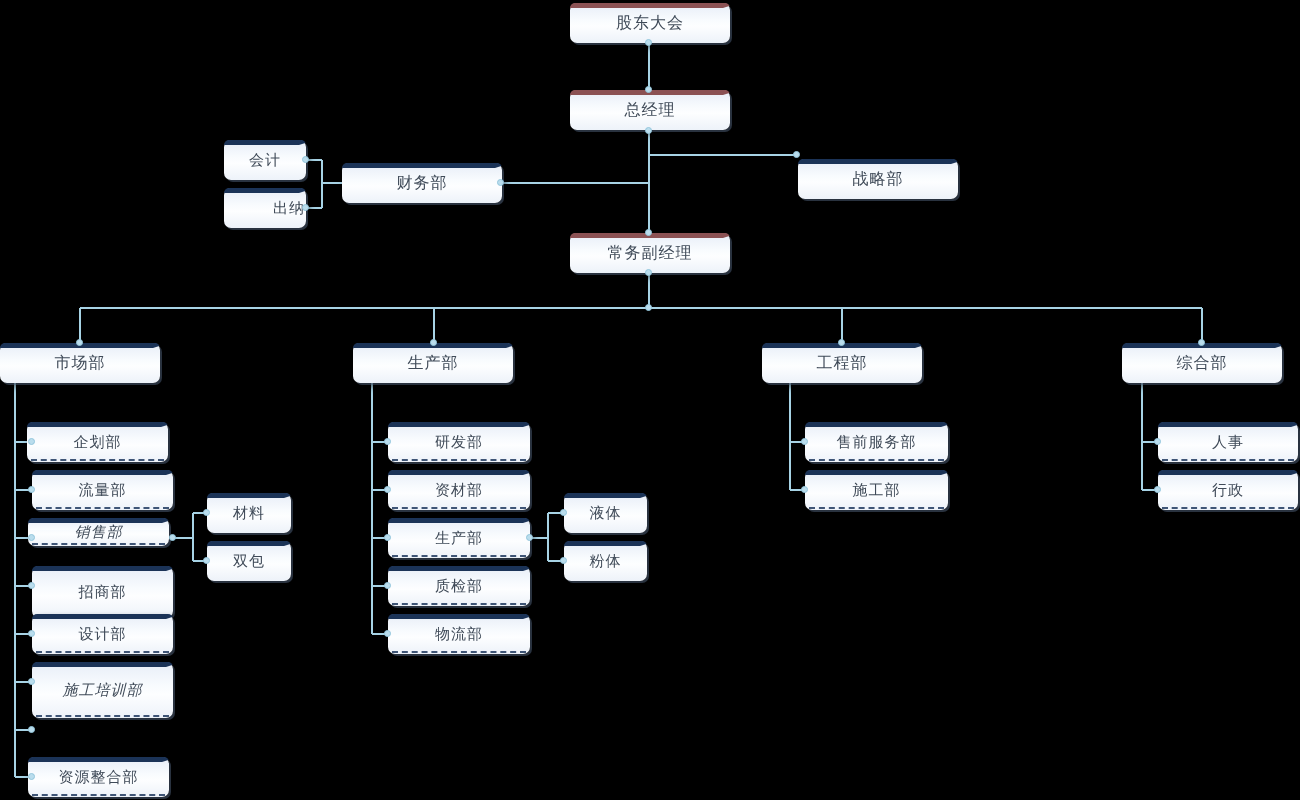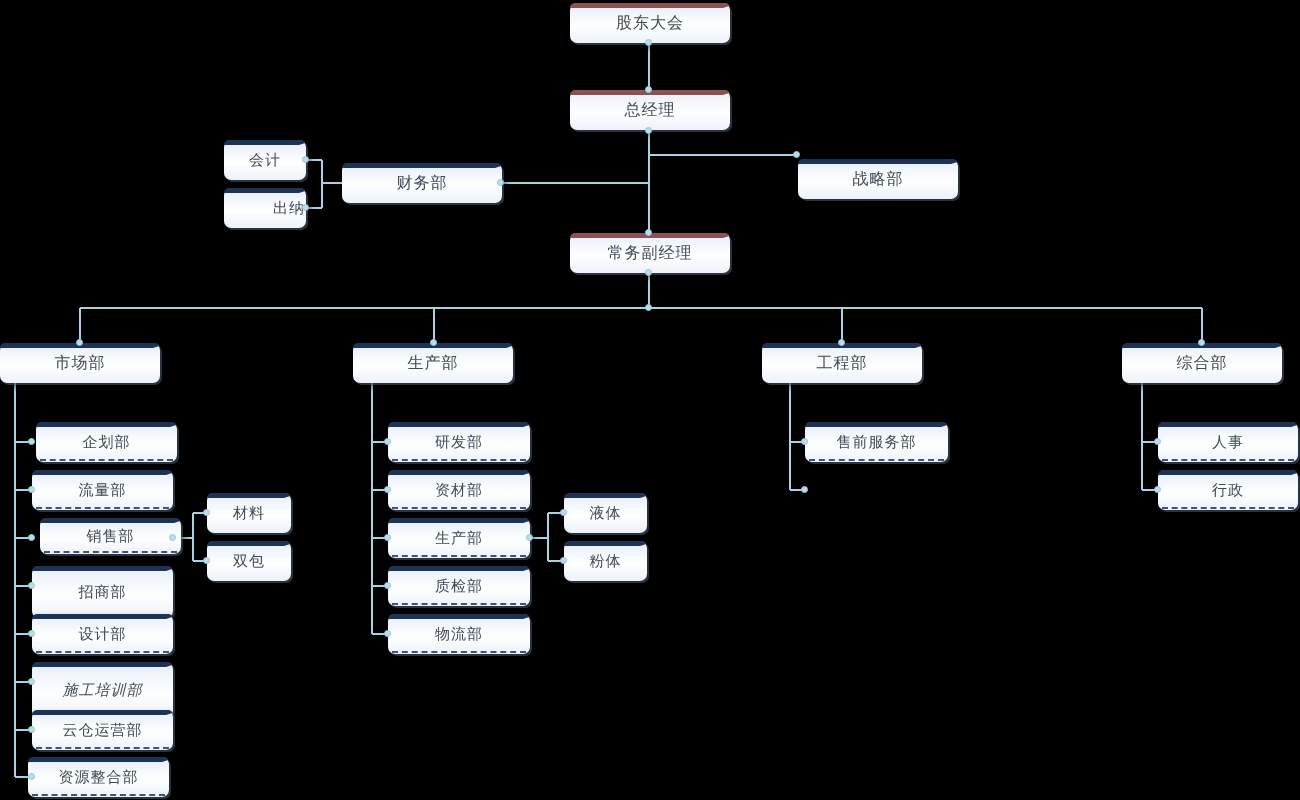--- a/index.html
+++ b/index.html
@@ -125,55 +125,50 @@
       <span class="lbl">生产部</span>
     </div>
     <div class="node navy lg" style="left: 762px; top: 343px; width: 160px; height: 40px;">
       <i class="bar"></i>
       <span class="lbl">工程部</span>
     </div>
     <div class="node navy lg" style="left: 1122px; top: 343px; width: 160px; height: 40px;">
       <i class="bar"></i>
       <span class="lbl">综合部</span>
     </div>
-    <div class="node dotted" style="left: 36px; top: 422px; width: 141px; height: 40px;">
+    <div class="node dotted" style="left: 27px; top: 422px; width: 141px; height: 40px;">
       <i class="bar"></i>
       <span class="lbl">企划部</span>
       <i class="dash"></i>
     </div>
     <div class="node dotted" style="left: 32px; top: 470px; width: 141px; height: 40px;">
       <i class="bar"></i>
       <span class="lbl">流量部</span>
       <i class="dash"></i>
     </div>
-    <div class="node dotted" style="left: 40px; top: 518px; width: 141px; height: 36px;">
+    <div class="node dotted" style="left: 28px; top: 518px; width: 141px; height: 28px; font-style: italic;">
       <i class="bar"></i>
       <span class="lbl">销售部</span>
       <i class="dash"></i>
     </div>
     <div class="node dotted" style="left: 32px; top: 566px; width: 141px; height: 52px;">
       <i class="bar"></i>
       <span class="lbl">招商部</span>
       <i class="dash"></i>
     </div>
     <div class="node dotted" style="left: 32px; top: 614px; width: 141px; height: 40px;">
       <i class="bar"></i>
       <span class="lbl">设计部</span>
       <i class="dash"></i>
     </div>
     <div class="node dotted" style="left: 32px; top: 662px; width: 141px; height: 56px; font-style: italic;">
       <i class="bar"></i>
       <span class="lbl">施工培训部</span>
       <i class="dash"></i>
     </div>
-    <div class="node dotted" style="left: 32px; top: 710px; width: 141px; height: 40px;">
-      <i class="bar"></i>
-      <span class="lbl">云仓运营部</span>
-      <i class="dash"></i>
-    </div>
     <div class="node dotted" style="left: 28px; top: 757px; width: 141px; height: 40px;">
       <i class="bar"></i>
       <span class="lbl">资源整合部</span>
       <i class="dash"></i>
     </div>
     <div class="node navy" style="left: 207px; top: 493px; width: 84px; height: 40px;">
       <i class="bar"></i>
       <span class="lbl">材料</span>
     </div>
     <div class="node navy" style="left: 207px; top: 541px; width: 84px; height: 40px;">
@@ -209,20 +204,25 @@
       <i class="bar"></i>
       <span class="lbl">液体</span>
     </div>
     <div class="node navy" style="left: 564px; top: 541px; width: 83px; height: 40px;">
       <i class="bar"></i>
       <span class="lbl">粉体</span>
     </div>
     <div class="node dotted" style="left: 805px; top: 422px; width: 143px; height: 40px;">
       <i class="bar"></i>
       <span class="lbl">售前服务部</span>
+      <i class="dash"></i>
+    </div>
+    <div class="node dotted" style="left: 805px; top: 470px; width: 143px; height: 40px;">
+      <i class="bar"></i>
+      <span class="lbl">施工部</span>
       <i class="dash"></i>
     </div>
     <div class="node dotted" style="left: 1158px; top: 422px; width: 140px; height: 40px;">
       <i class="bar"></i>
       <span class="lbl">人事</span>
       <i class="dash"></i>
     </div>
     <div class="node dotted" style="left: 1158px; top: 470px; width: 140px; height: 40px;">
       <i class="bar"></i>
       <span class="lbl">行政</span>

